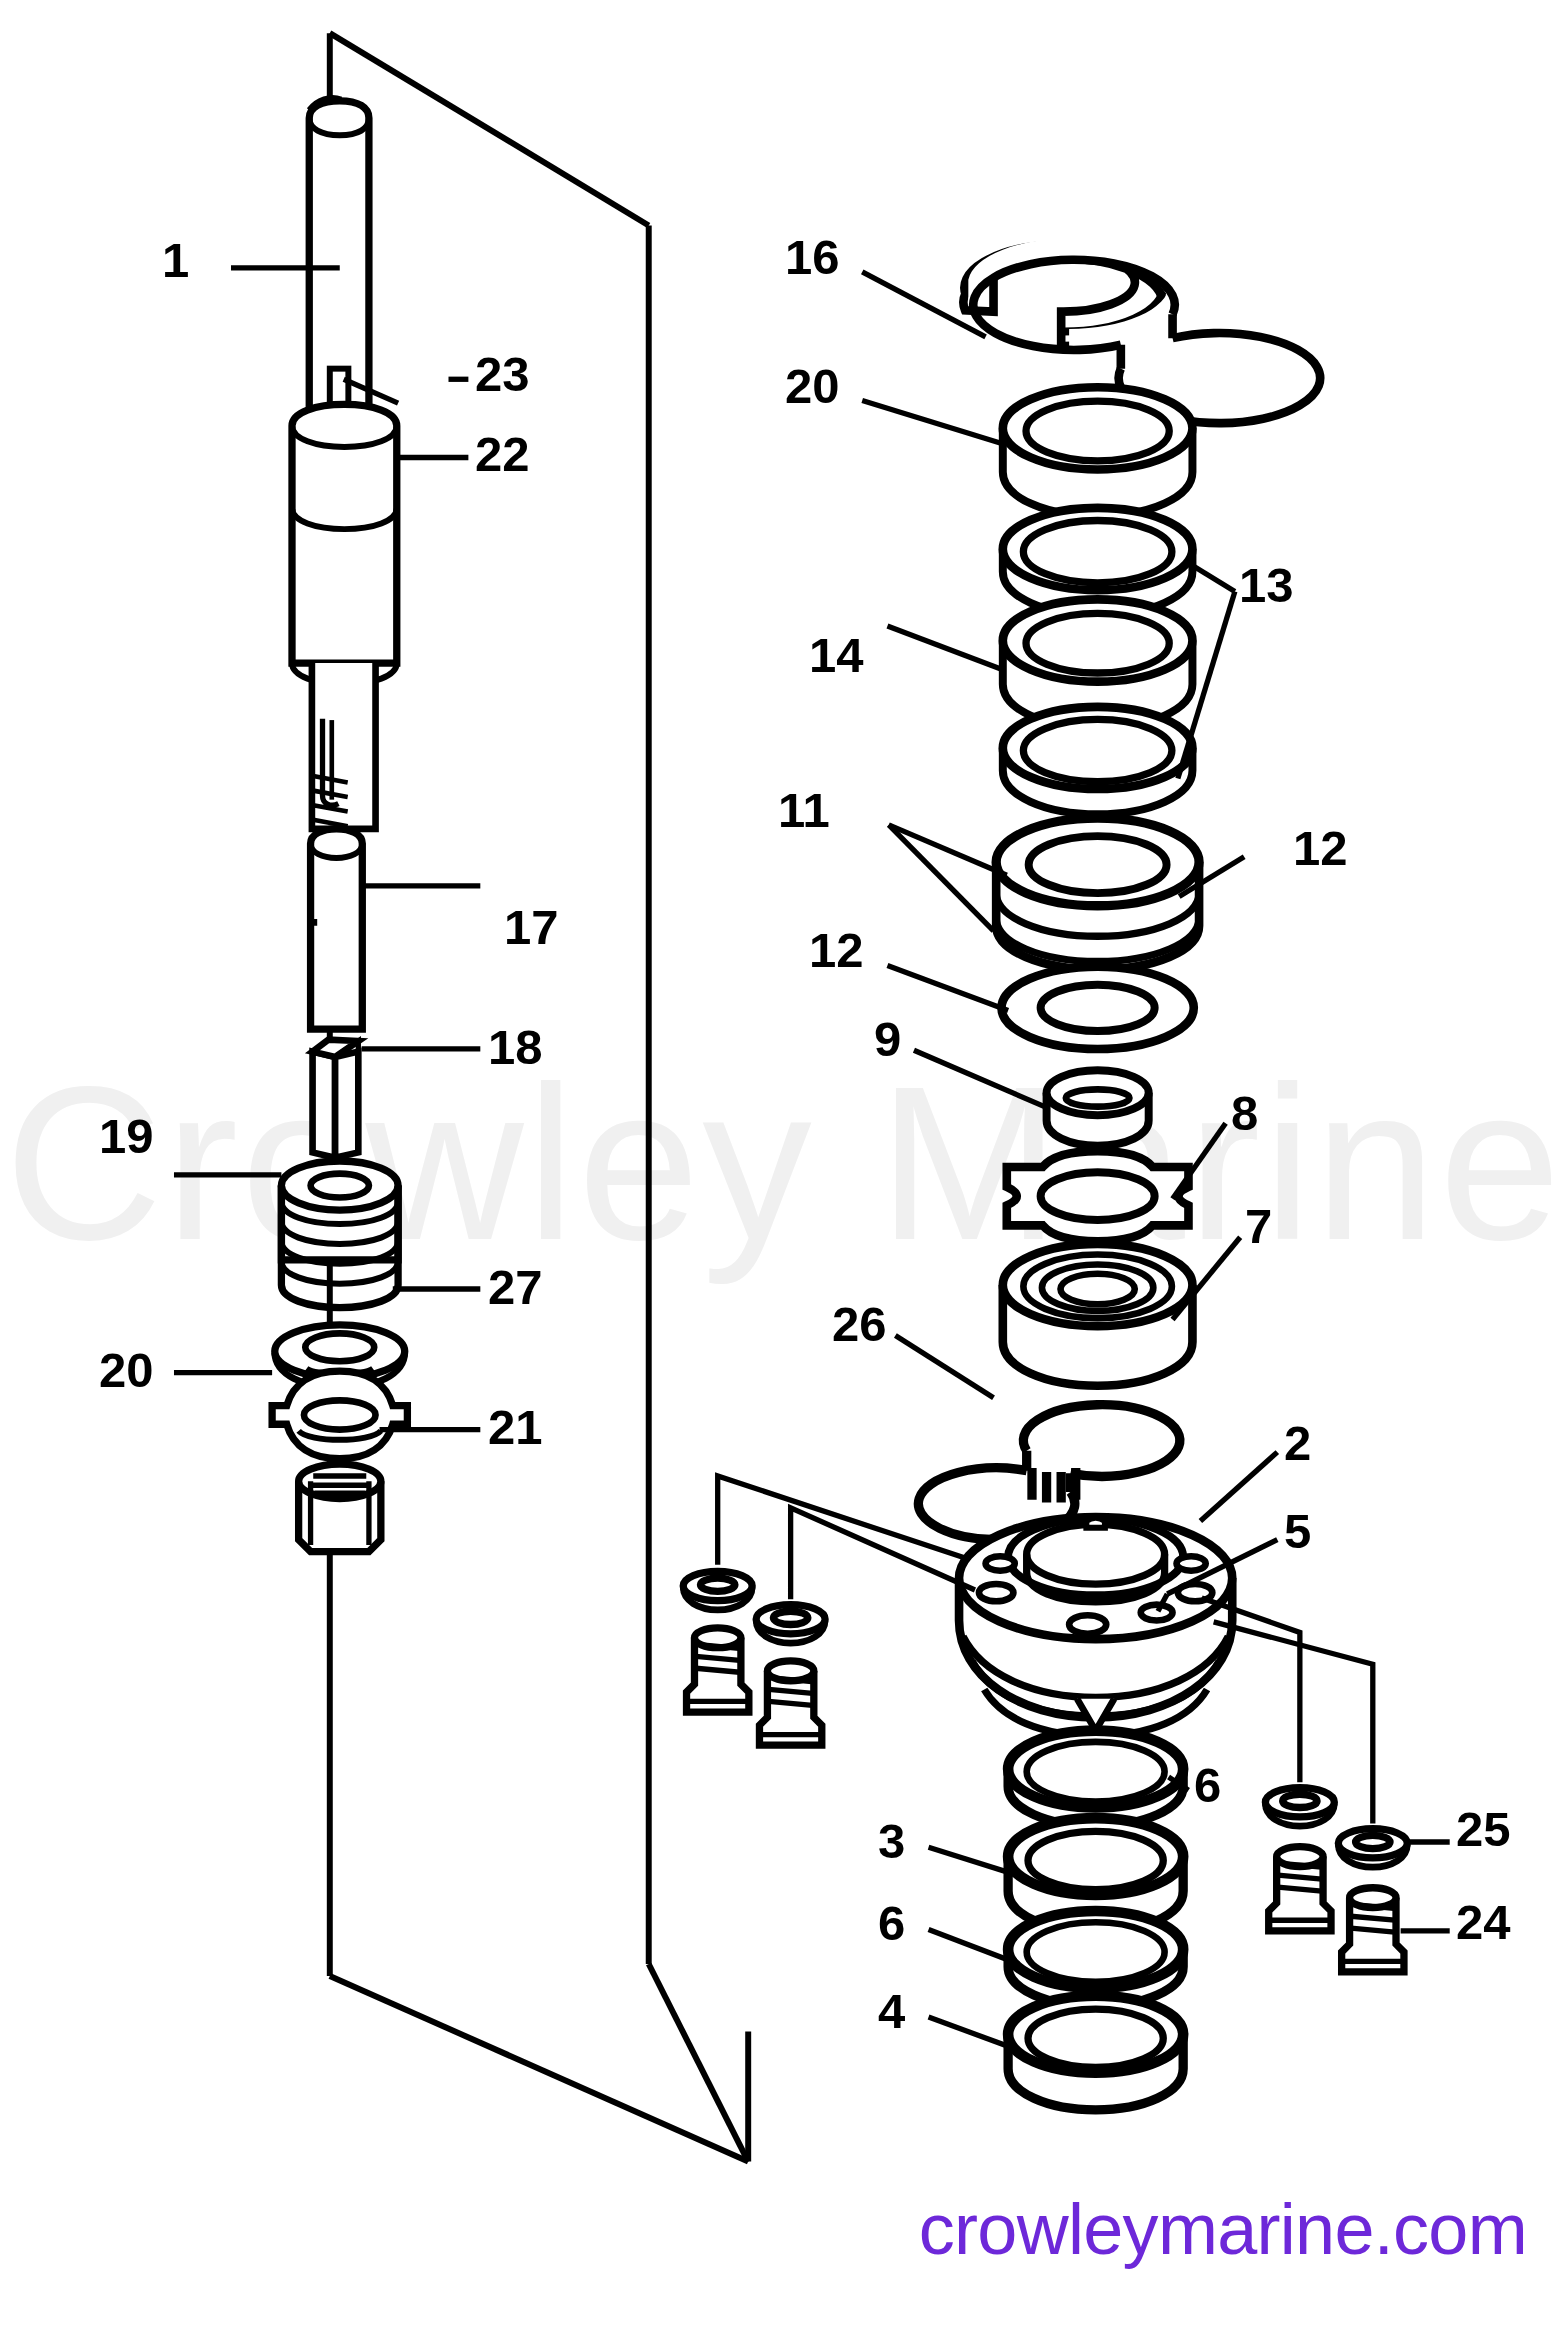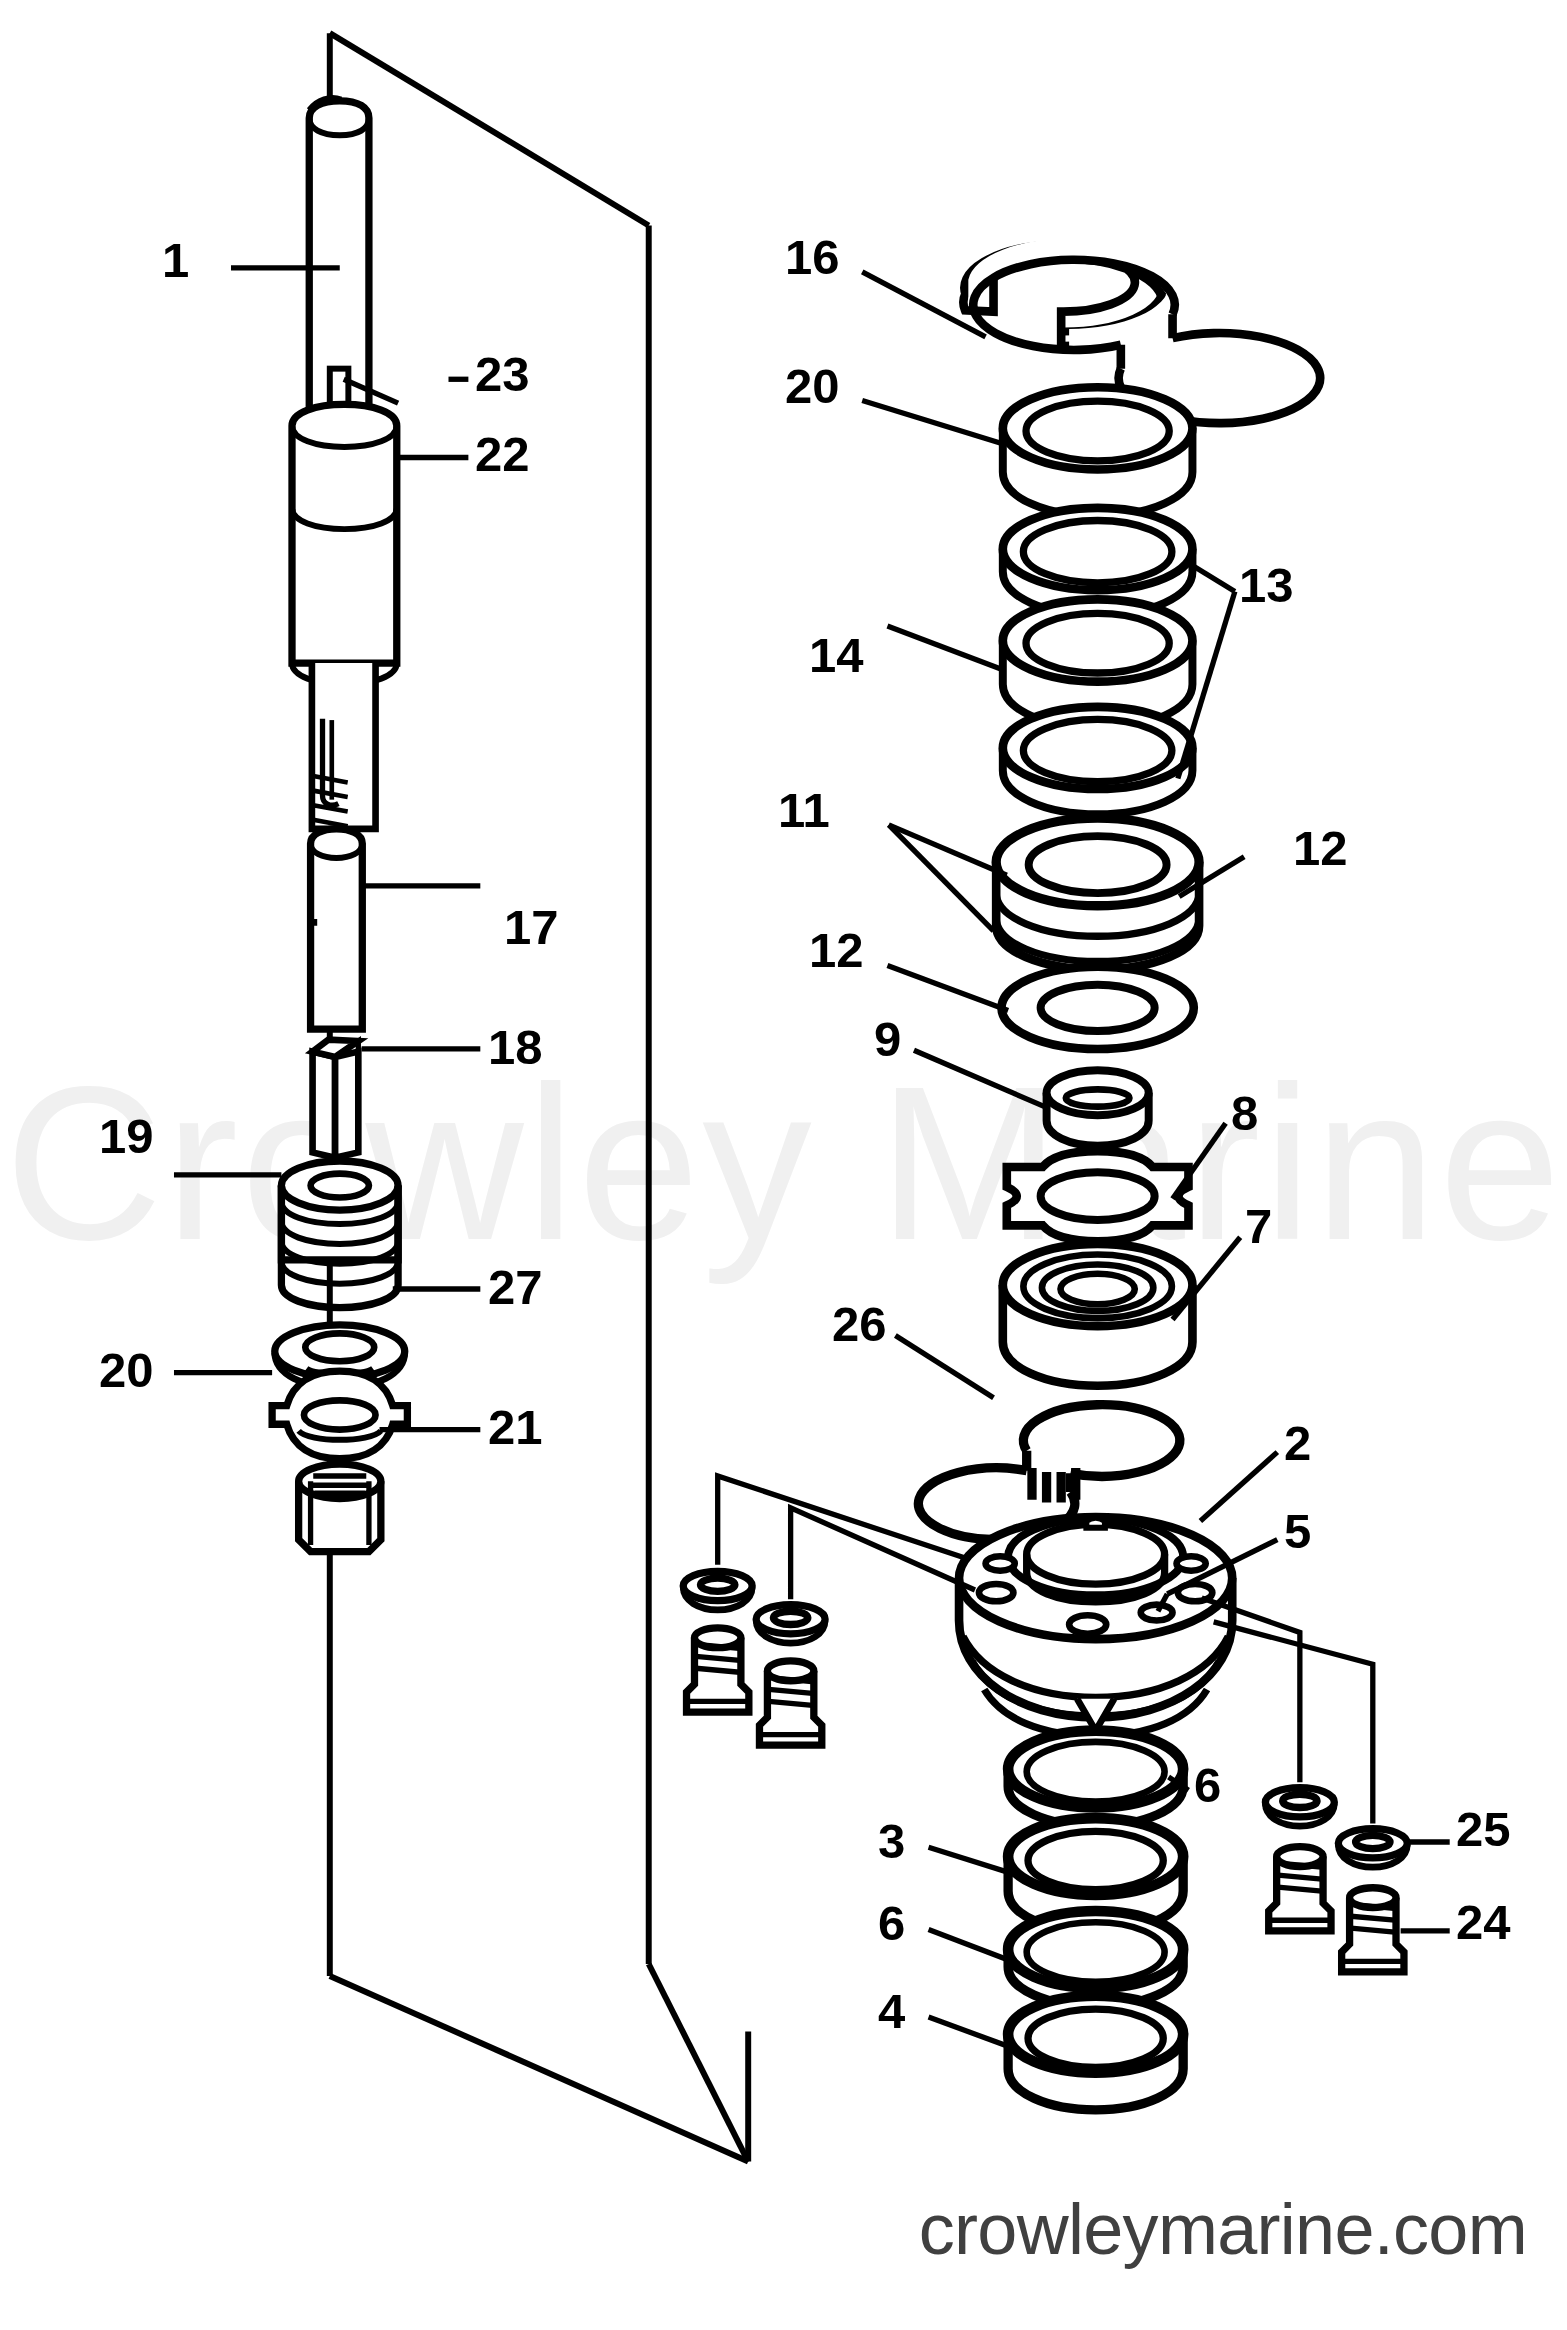--- a/index.html
+++ b/index.html
@@ -7,21 +7,21 @@
        font-family:"Liberation Sans", sans-serif;}
   #sheet{position:absolute;inset:0;}
   svg.layer{position:absolute;left:0;top:0;width:1568px;height:2330px;}
   .wm{position:absolute;left:0;top:1054px;width:1568px;text-align:center;
       font-family:"Liberation Sans", sans-serif;font-size:219px;line-height:1;
       color:#f0f0f0;font-weight:400;letter-spacing:2.7px;user-select:none;
       pointer-events:none;white-space:nowrap;}
   .brand{position:absolute;left:0;top:2188px;width:1568px;text-align:right;
       padding-right:41px;box-sizing:border-box;
       font-family:"Liberation Sans", sans-serif;font-size:72px;
-      color:#404040;letter-spacing:-0.7px;white-space:nowrap;}
+      color:#6d28d9;letter-spacing:-0.7px;white-space:nowrap;}
   .lbl{position:absolute;font-family:"Liberation Sans", sans-serif;
        font-weight:bold;font-size:49px;color:#000;line-height:1;white-space:nowrap;}
 </style>
 </head>
 <body>
 
 <div id="sheet">
 
   <div class="wm">Crowley Marine</div>
 

